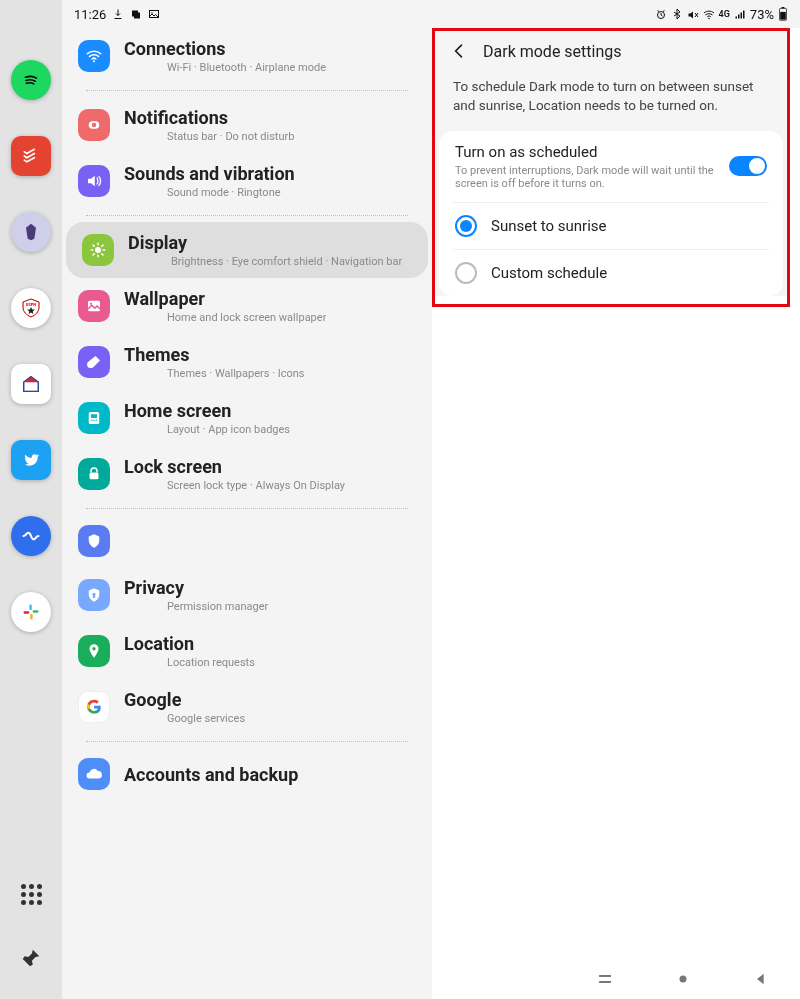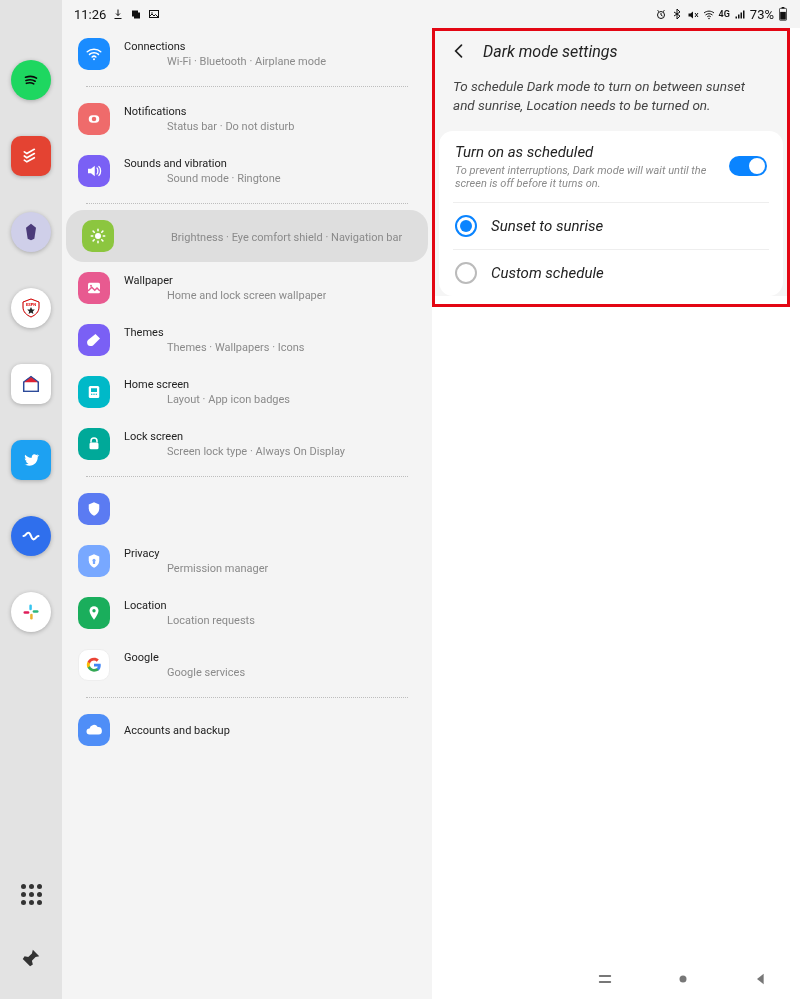--- a/index.html
+++ b/index.html
@@ -124,39 +124,38 @@
     margin: 0 4px;
   }
   .item .ic {
     width:32px; height:32px;
     border-radius:10px;
     display:flex; align-items:center; justify-content:center;
     color:#fff;
     flex-shrink:0;
   }
   .item .labels { display:flex; flex-direction:column; min-width:0;}
-  .item .title { font-size:11px; }
+  .item .title { font-size:18px;font-weight:bold; }
   .item .sub { font-size:11px; color:#8a8a8a; margin-top:2px; white-space:nowrap; overflow:hidden; text-overflow:ellipsis;margin-left:43px;}
   .dotted {
     border-top: 1px dotted #bdbdbd;
     margin: 6px 24px;
   }
 
   
   .highlight-box {
     position:absolute;
     left: 0px; top: 0px;
     right: 10px;
     border: 3px solid #e30613;
     padding-bottom: 8px;
     background: transparent;
   }
   .detail-inner{
     background:#f5f5f5;
-    font-style:italic;
   }
   .detail-header {
     display:flex;
     align-items:center;
     gap: 14px;
     padding: 10px 14px;
     font-size:16px;
   }
   .detail-header .back { width:20px; height:20px; }
   .detail-note {
@@ -399,20 +398,21 @@
         <div class="item selected">
           <div class="ic" style="background:#8cc63f">
             <svg viewBox="0 0 24 24" width="18" height="18">
                 <circle cx="12" cy="12" r="4" fill="#fff"></circle>
                 <g stroke="#fff" stroke-width="2" stroke-linecap="round">
                   <path d="M12 3v2M12 19v2M3 12h2M19 12h2M5.5 5.5l1.5 1.5M17 17l1.5 1.5M18.5 5.5L17 7M7 17l-1.5 1.5"></path>
                 </g>
               </svg>
           </div>
           <div class="labels">
+            <span class="title">Display</span>
             <span class="sub">Brightness  ·  Eye comfort shield  ·  Navigation bar</span>
           </div>
         </div>
 
         <div class="item">
           <div class="ic" style="background:#e85a90">
             <svg viewBox="0 0 24 24" width="18" height="18">
                 <rect x="4" y="5" width="16" height="14" rx="2" fill="#fff"></rect>
                 <path d="M4 16l5-5 4 4 3-3 4 4" stroke="#e85a90" stroke-width="2" fill="none"></path>
                 <circle cx="8" cy="9" r="1.3" fill="#e85a90"></circle>

